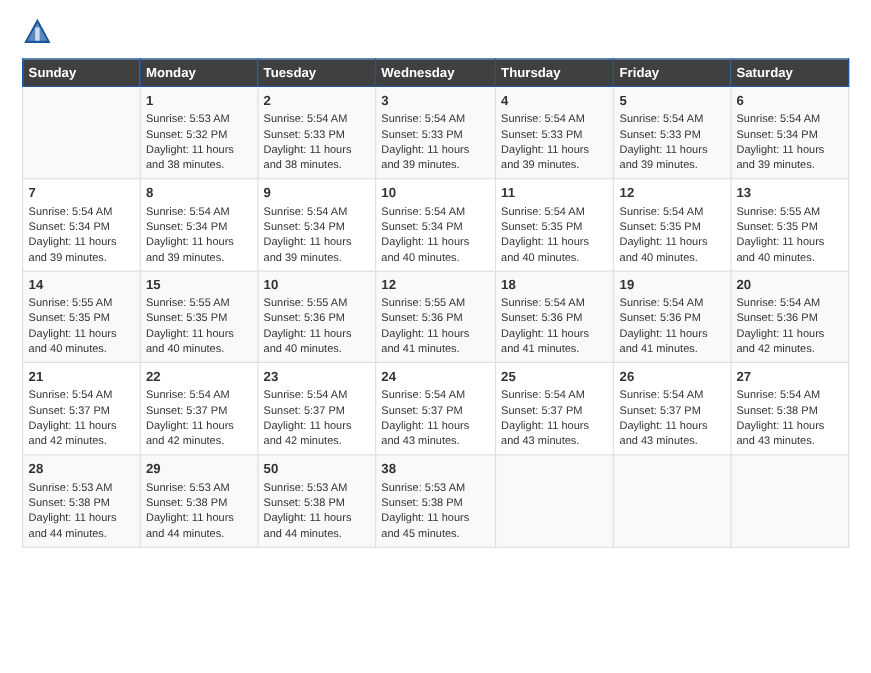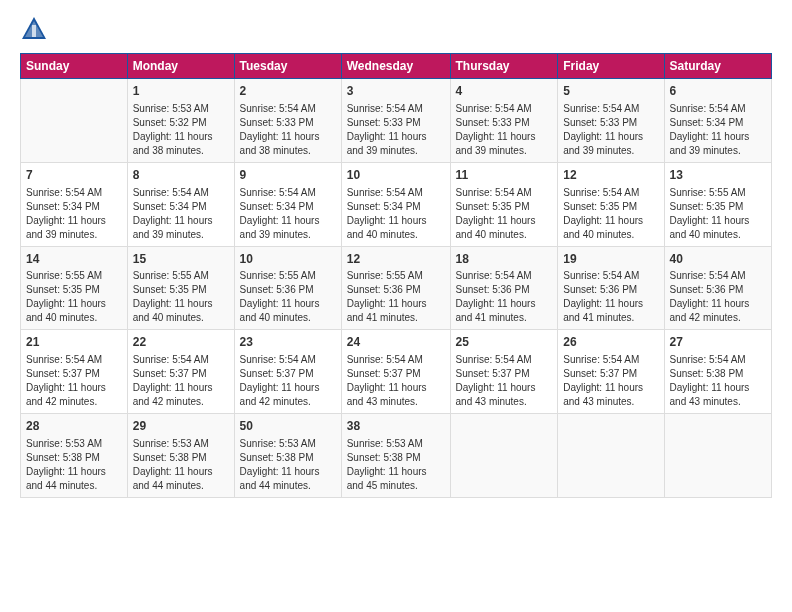--- a/index.html
+++ b/index.html
@@ -46,21 +46,21 @@
     .location {
       font-size: 16px;
       color: #333;
     }
     table {
       width: 100%;
       border-collapse: collapse;
       font-size: 10px;
     }
     thead tr th {
-      background-color: #be185d;
+      background-color: #404040;
       color: #fff;
       text-align: left;
       padding: 5px 5px;
       font-size: 12px;
       font-weight: bold;
       border: 1px solid #1a56a0;
     }
     tbody tr {
       border-bottom: 1px solid #ccc;
     }
@@ -200,21 +200,21 @@
           </td>
           <td>
             <span class="day-number">18</span>
             <div class="day-info">Sunrise: 5:54 AM<br>Sunset: 5:36 PM<br>Daylight: 11 hours<br>and 41 minutes.</div>
           </td>
           <td>
             <span class="day-number">19</span>
             <div class="day-info">Sunrise: 5:54 AM<br>Sunset: 5:36 PM<br>Daylight: 11 hours<br>and 41 minutes.</div>
           </td>
           <td>
-            <span class="day-number">40</span>
+            <span class="day-number">20</span>
             <div class="day-info">Sunrise: 5:54 AM<br>Sunset: 5:36 PM<br>Daylight: 11 hours<br>and 42 minutes.</div>
           </td>
         </tr>
         <tr>
           <td>
             <span class="day-number">21</span>
             <div class="day-info">Sunrise: 5:54 AM<br>Sunset: 5:37 PM<br>Daylight: 11 hours<br>and 42 minutes.</div>
           </td>
           <td>
             <span class="day-number">22</span>

